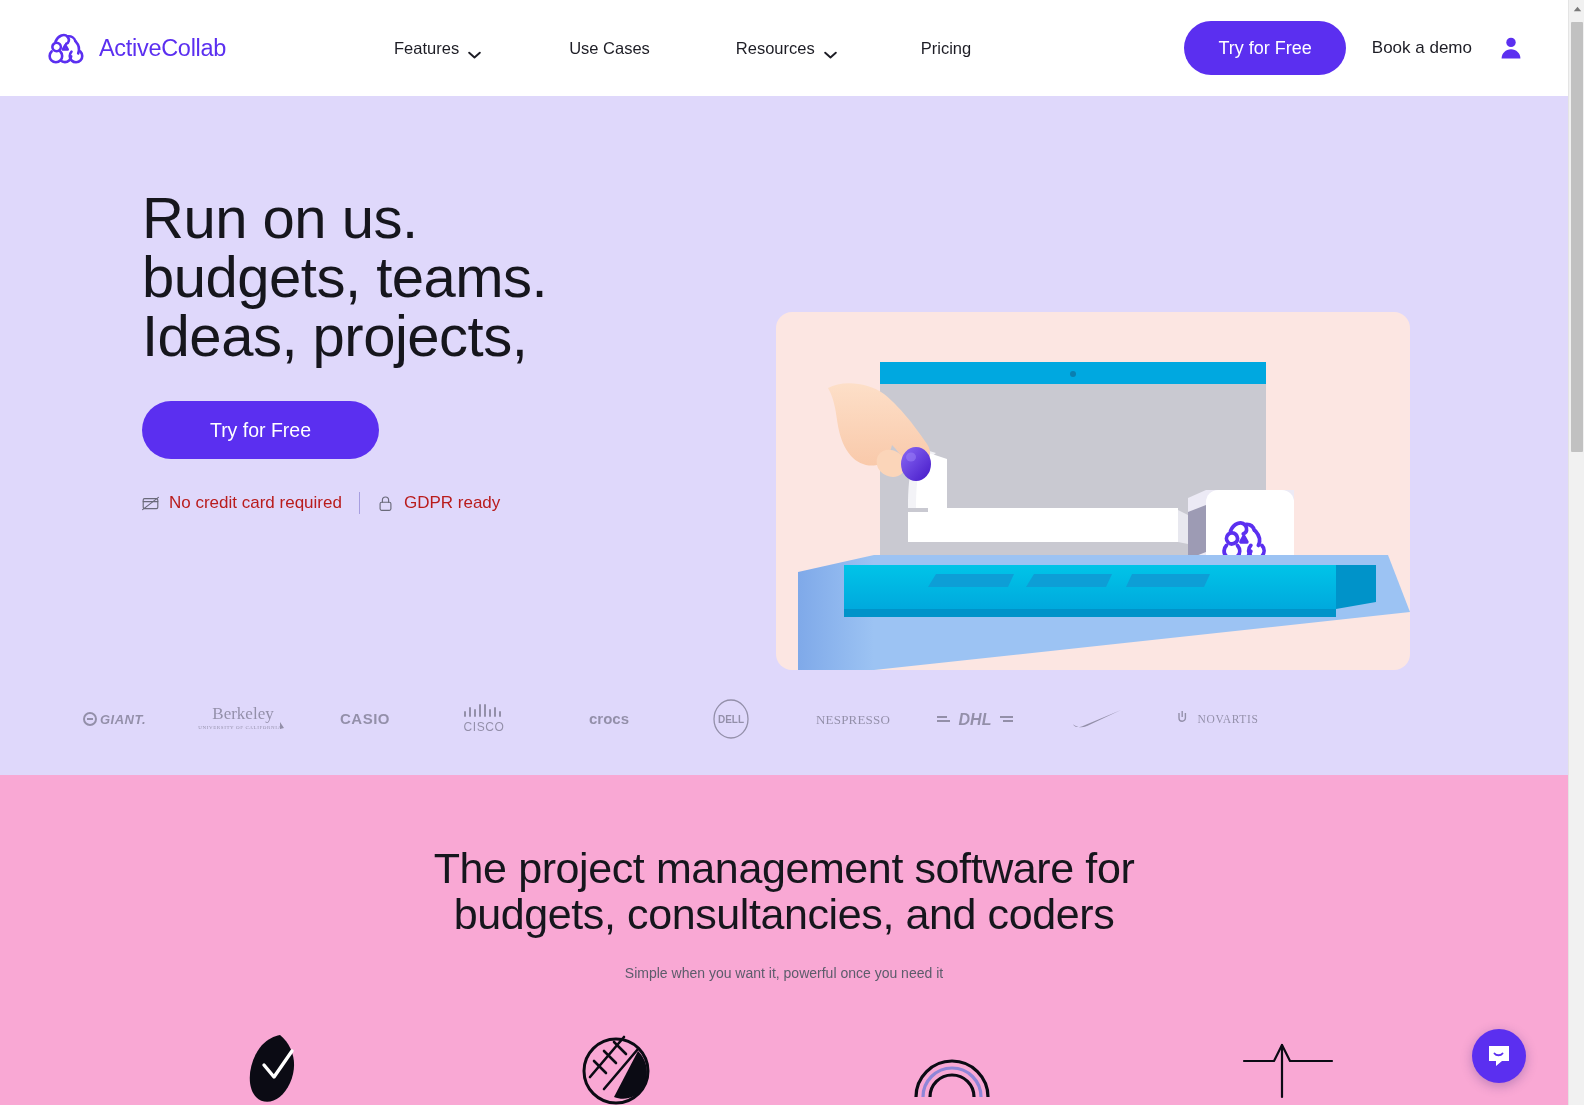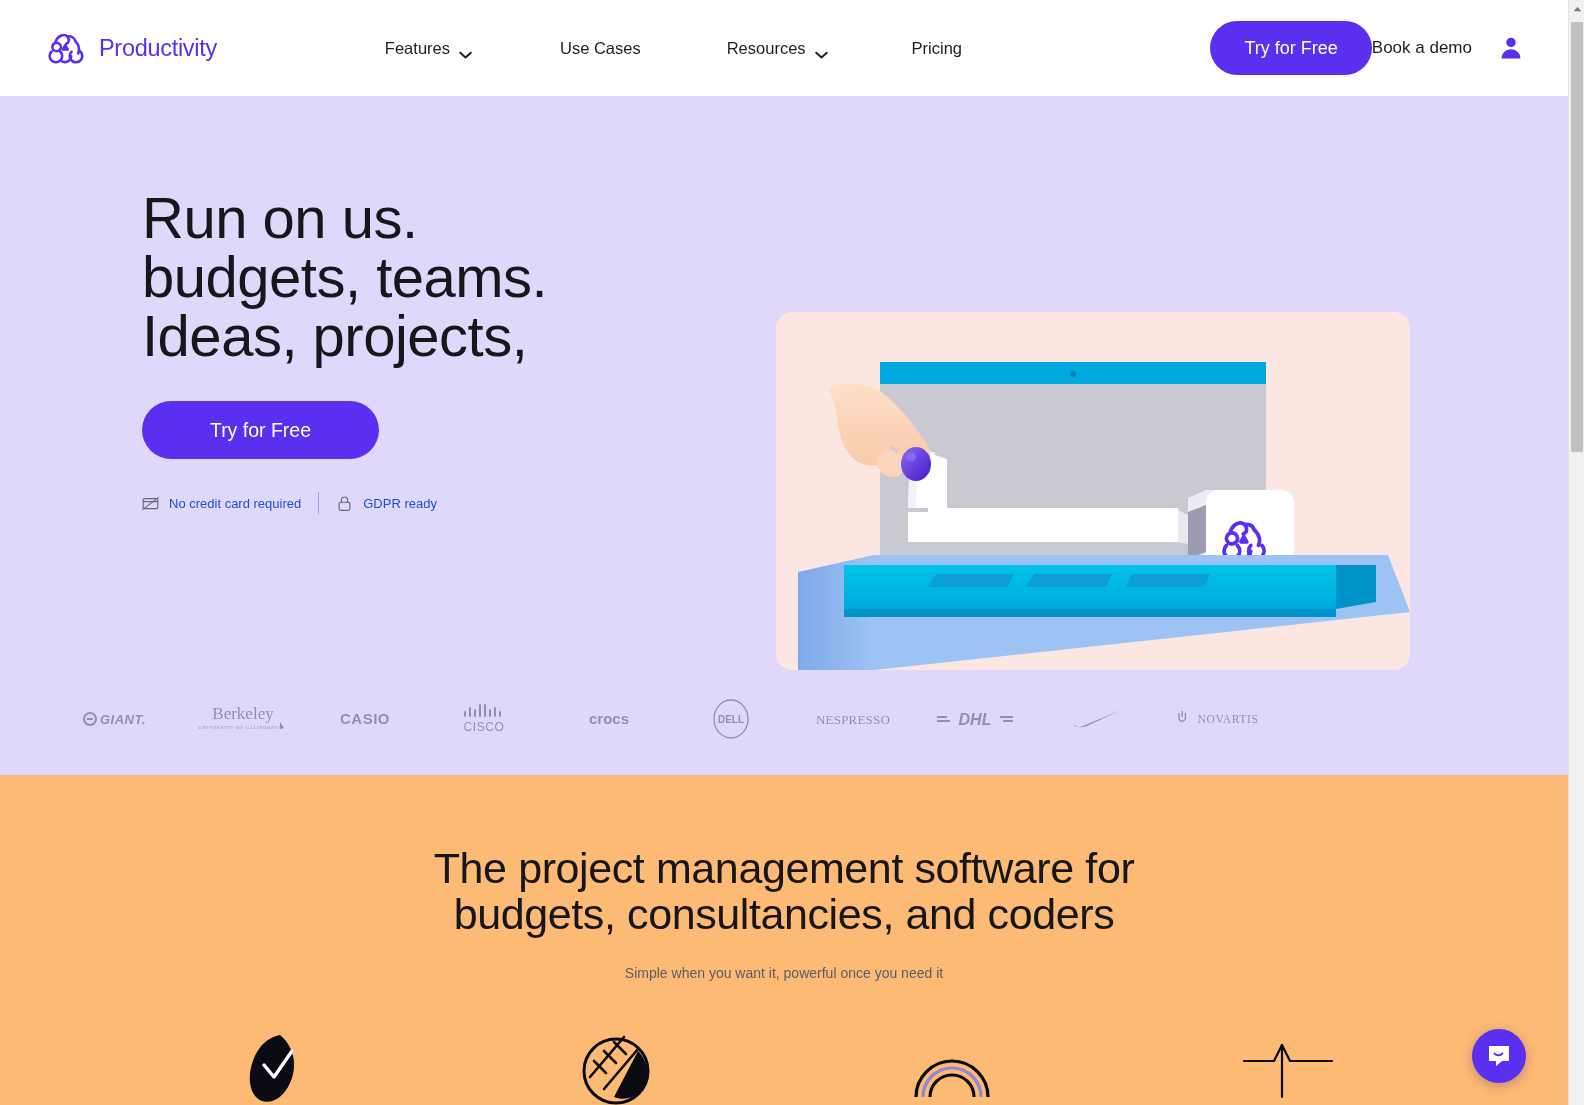--- a/index.html
+++ b/index.html
@@ -84,20 +84,21 @@
     font-family: "Liberation Sans", sans-serif;
     padding: 0 34px;
     height: 54px;
     line-height: 54px;
     cursor: pointer;
     white-space: nowrap;
   }
   .book-demo {
     font-size: 17px;
     color: #1d1d25;
+    margin-left: 26px;
     cursor: pointer;
     white-space: nowrap;
   }
   .avatar-btn {
     margin-left: 26px;
     width: 26px; height: 26px;
     cursor: pointer;
     display: block;
   }
 
@@ -148,22 +149,22 @@
     width: 237px;
     height: 58px;
     cursor: pointer;
     display: block;
   }
   .trust-row {
     margin-top: 33px;
     display: flex;
     align-items: center;
     gap: 0;
-    color: #1d4ed8;
-    font-size: 13px;
+    color: #b91c1c;
+    font-size: 17px;
     font-weight: 300;
   }
   .trust-item { display: flex; align-items: center; gap: 10px; white-space: nowrap; }
   .trust-sep {
     width: 1px; height: 22px;
     background: #a79ee0;
     margin: 0 17px;
   }
   .trust-ico { width: 17px; height: 17px; display: block; flex: none; }
 
@@ -198,21 +199,21 @@
     justify-content: center;
     height: 40px;
     color: #2c2c3a;
     margin-top: 12px;
   }
   .logo-cell svg { display: block; }
 
   
   .section2 {
     position: relative;
-    background: #fdba74;
+    background: #f9a8d4;
     padding-top: 70px;
     text-align: center;
     height: 330px;
     overflow: hidden;
   }
   .sec2-title {
     font-size: 43px;
     line-height: 1.08;
     font-weight: 300;
     color: #16161d;
@@ -295,21 +296,21 @@
           <path d="M13.5 13.5c2.6-6.2 9-8.4 12.1-4.7 2.3 2.7 1.3 6.2-1.4 6.9"></path>
           <path d="M25.7 8.4c3.6-.5 6.7 1.4 7.6 4.6"></path>
           <path d="M17.5 15.9c-1.6-1.6-4.3-1.6-5.9.1-1.7 1.7-1.6 4.5.1 6.1 1.7 1.6 4.4 1.5 6-.2 1.5-1.6 1.5-4.3-.2-6z"></path>
           <path d="M9.6 23.5c-2.5 2.4-2.6 6.4-.2 8.9 2.5 2.5 6.5 2.5 9 0 2.4-2.5 2.4-6.4-.1-8.9"></path>
           <path d="M29.5 23.6c-2.4 2.5-2.4 6.4.1 8.9 2.5 2.4 6.5 2.4 8.9-.1 2.4-2.5 2.3-6.5-.2-8.9"></path>
           <path d="M18.6 32.3c2.3 2.3 6.1 2.4 8.5.2 1.3-1.1 2-2.7 2.1-4.3"></path>
           <path d="M23.3 17.2l-2.4 4.3h4.8z"></path>
           <path d="M33.6 13.3c3.3 3.6 4.2 8.1 2.6 12.1"></path>
         </svg>
       </span>
-      <span class="brand-name">Productivity</span>
+      <span class="brand-name">ActiveCollab</span>
     </a>
 
     <nav class="nav">
 
       <div class="nav-item">
         <span>Features</span>
         <span class="chev">
           <svg viewBox="0 0 13 8" xmlns="http://www.w3.org/2000/svg" fill="none" stroke="#1d1d25" stroke-width="1.9" stroke-linecap="round" stroke-linejoin="round">
             <path d="M1.2 1.7L6.5 6.5L11.8 1.7"></path>
           </svg>

